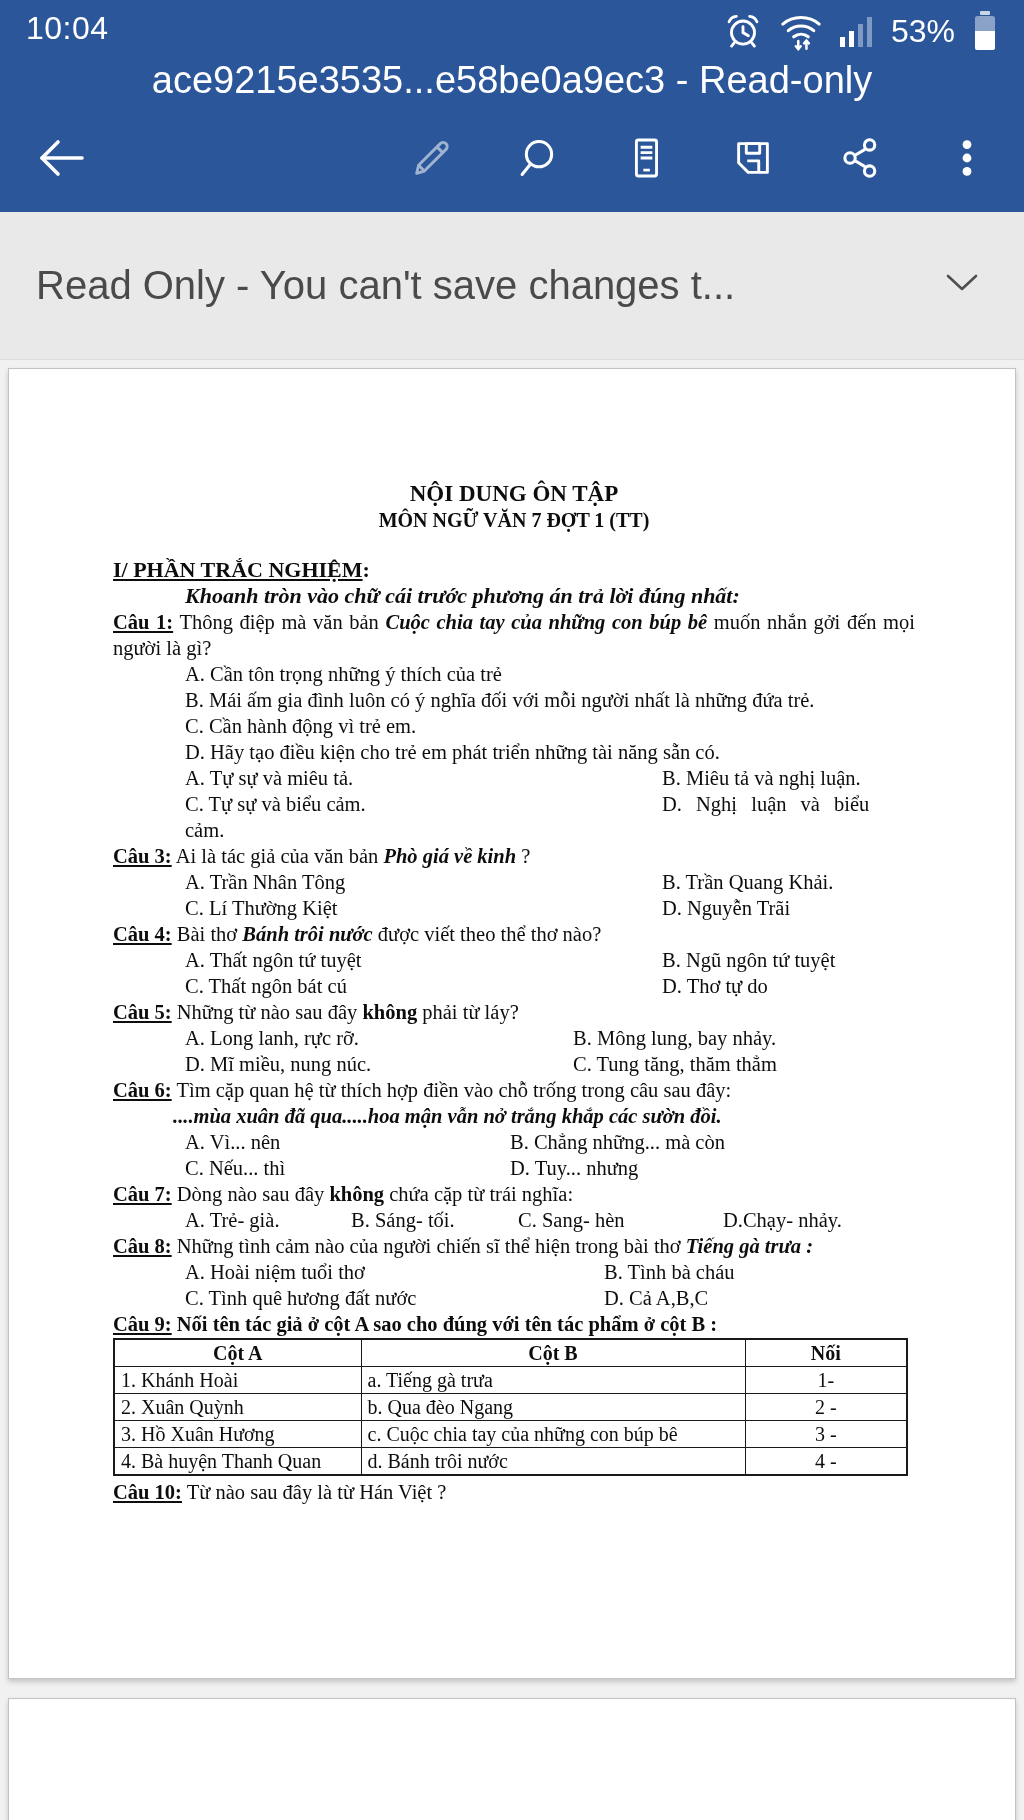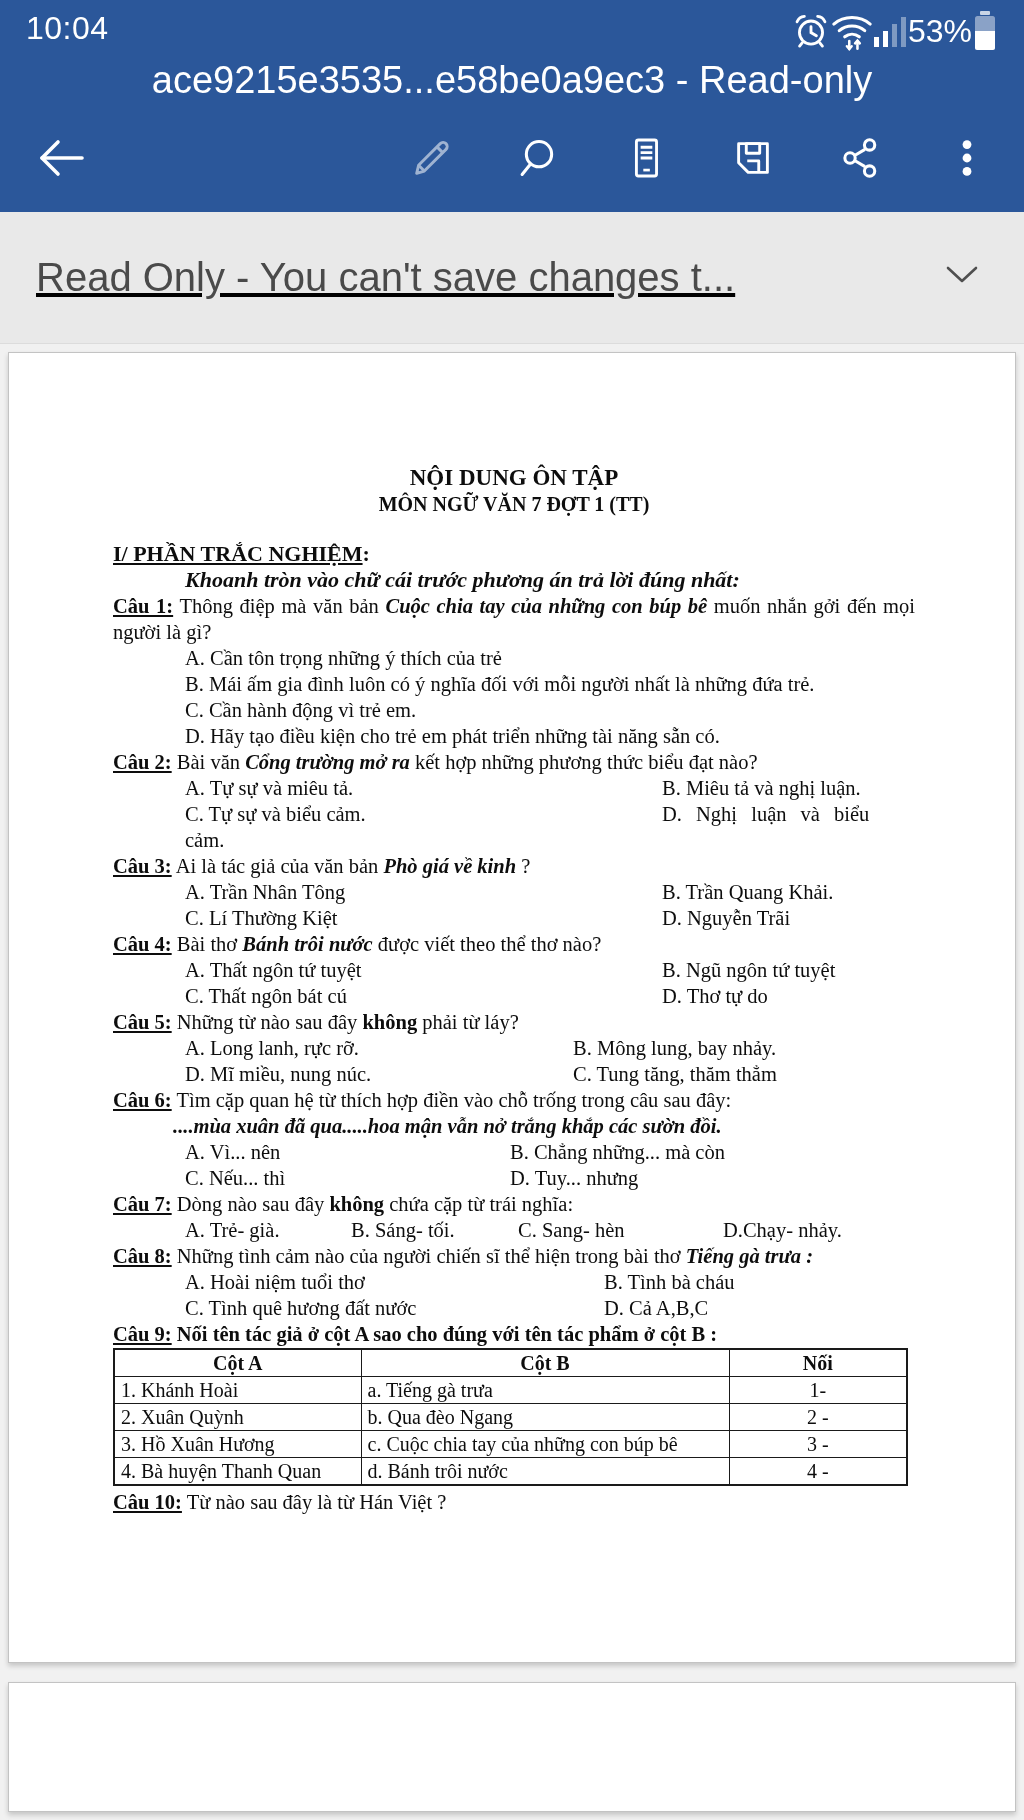--- a/index.html
+++ b/index.html
@@ -4,32 +4,32 @@
 <style>
   * { margin:0; padding:0; box-sizing:border-box; }
   html,body { background:#f1f1f1; }
   body { width:1024px; height:1820px; overflow:hidden; font-family:"Liberation Sans", sans-serif; }
   .screen { width:1024px; height:1820px; position:relative; }
 
   
   .appbar { height:212px; background:#2b579a; color:#fff; padding:0 26px; }
   .statusbar { display:flex; justify-content:space-between; align-items:flex-start; padding-top:10px; height:54px; }
   .status-time { font-size:32px; letter-spacing:.5px; }
-  .status-right { display:flex; align-items:center; gap:0; }
+  .status-right { display:flex; align-items:center; gap:17px; }
   .status-right svg { display:block; }
   .battery-pct { font-size:32px; }
   .titlebar { text-align:center; font-size:38px; height:56px; line-height:52px; white-space:nowrap; }
   .toolbar { display:flex; align-items:center; height:96px; padding:0 8px; }
   .tool-icons { margin-left:auto; display:flex; align-items:center; gap:61px; }
   .icon-btn { background:none; border:none; padding:0; cursor:pointer; display:block; }
   .icon-btn svg { display:block; }
   .disabled-look { opacity:.55; }
 
   
-  .banner { height:132px; background:#e9e9e9; display:flex; align-items:center; padding:0 38px 0 36px; border-bottom:1px solid #dcdcdc;text-decoration:underline; }
+  .banner { height:148px; background:#e9e9e9; display:flex; align-items:center; padding:0 38px 0 36px; border-bottom:1px solid #dcdcdc; }
   .banner-text { flex:1; font-size:40px; color:#4a4a4a; white-space:nowrap; overflow:hidden; }
   .banner-chevron { background:none; border:none; padding:0 6px; cursor:pointer; }
 
   
   .docarea { height:1460px; padding-top:8px; background:#f1f1f1; }
   .page { width:1008px; margin:0 auto; background:#fff; border:1px solid #c3c3c3; box-shadow:0 3px 5px rgba(0,0,0,.18); }
   .page1 { height:1311px; padding:112px 100px 0 104px; }
   .page2 { height:130px; margin-top:19px; }
 
   .docbody { font-family:"Liberation Serif","DejaVu Serif",serif; font-size:20.5px; line-height:26px; color:#0d0d0d; }
@@ -50,21 +50,21 @@
   .sp50 { grid-template-columns:325px 1fr; }
   .sp61 { grid-template-columns:419px 1fr; }
   .wide { word-spacing:9px; }
   .q7row { display:grid; grid-template-columns:166px 167px 205px auto; padding-left:72px; }
   .fill-line { padding-left:60px; }
 
   table.match { width:795px; border-collapse:collapse; font-size:20px; margin-top:1px; border:2px solid #1a1a1a; }
   table.match th, table.match td { border:1px solid #1a1a1a; height:26px; padding:0 6px; font-weight:normal; }
   table.match th { font-weight:bold; text-align:center; }
   table.match .colA { width:247px; }
-  table.match .colN { width:178px; text-align:center; }
+  table.match .colN { width:162px; text-align:center; }
 </style>
 </head>
 <body>
 
 <div class="screen">
 
   <div class="appbar">
     <div class="statusbar">
       <span class="status-time">10:04</span>
       <span class="status-right">
@@ -188,21 +188,20 @@
 
       <div>
         <p class="qline"><span class="qlabel">Câu 1:</span><span> Thông điệp mà văn bản </span><span class="bi">Cuộc chia tay của những con búp bê</span><span> muốn nhắn gởi đến mọi người là gì?</span></p>
         <p class="opt">A. Cần tôn trọng những ý thích của trẻ</p>
         <p class="opt">B. Mái ấm gia đình luôn có ý nghĩa đối với mỗi người nhất là những đứa trẻ.</p>
         <p class="opt">C. Cần hành động vì trẻ em.</p>
         <p class="opt">D. Hãy tạo điều kiện cho trẻ em phát triển những tài năng sẵn có.</p>
       </div>
 
       <div>
-        <p class="qline"><span class="qlabel">Câu 2:</span><span> Bài văn </span><span class="bi">Cổng trường mở ra</span><span> kết hợp những phương thức biểu đạt nào?</span></p>
         <div class="optrow sp68">
             <span>A. Tự sự và miêu tả.</span>
             <span>B. Miêu tả và nghị luận.</span>
           </div>
         <div class="optrow sp68">
             <span>C. Tự sự và biểu cảm.</span>
             <span class="wide">D. Nghị luận và biểu</span>
           </div>
         <p class="opt">cảm.</p>
       </div>

